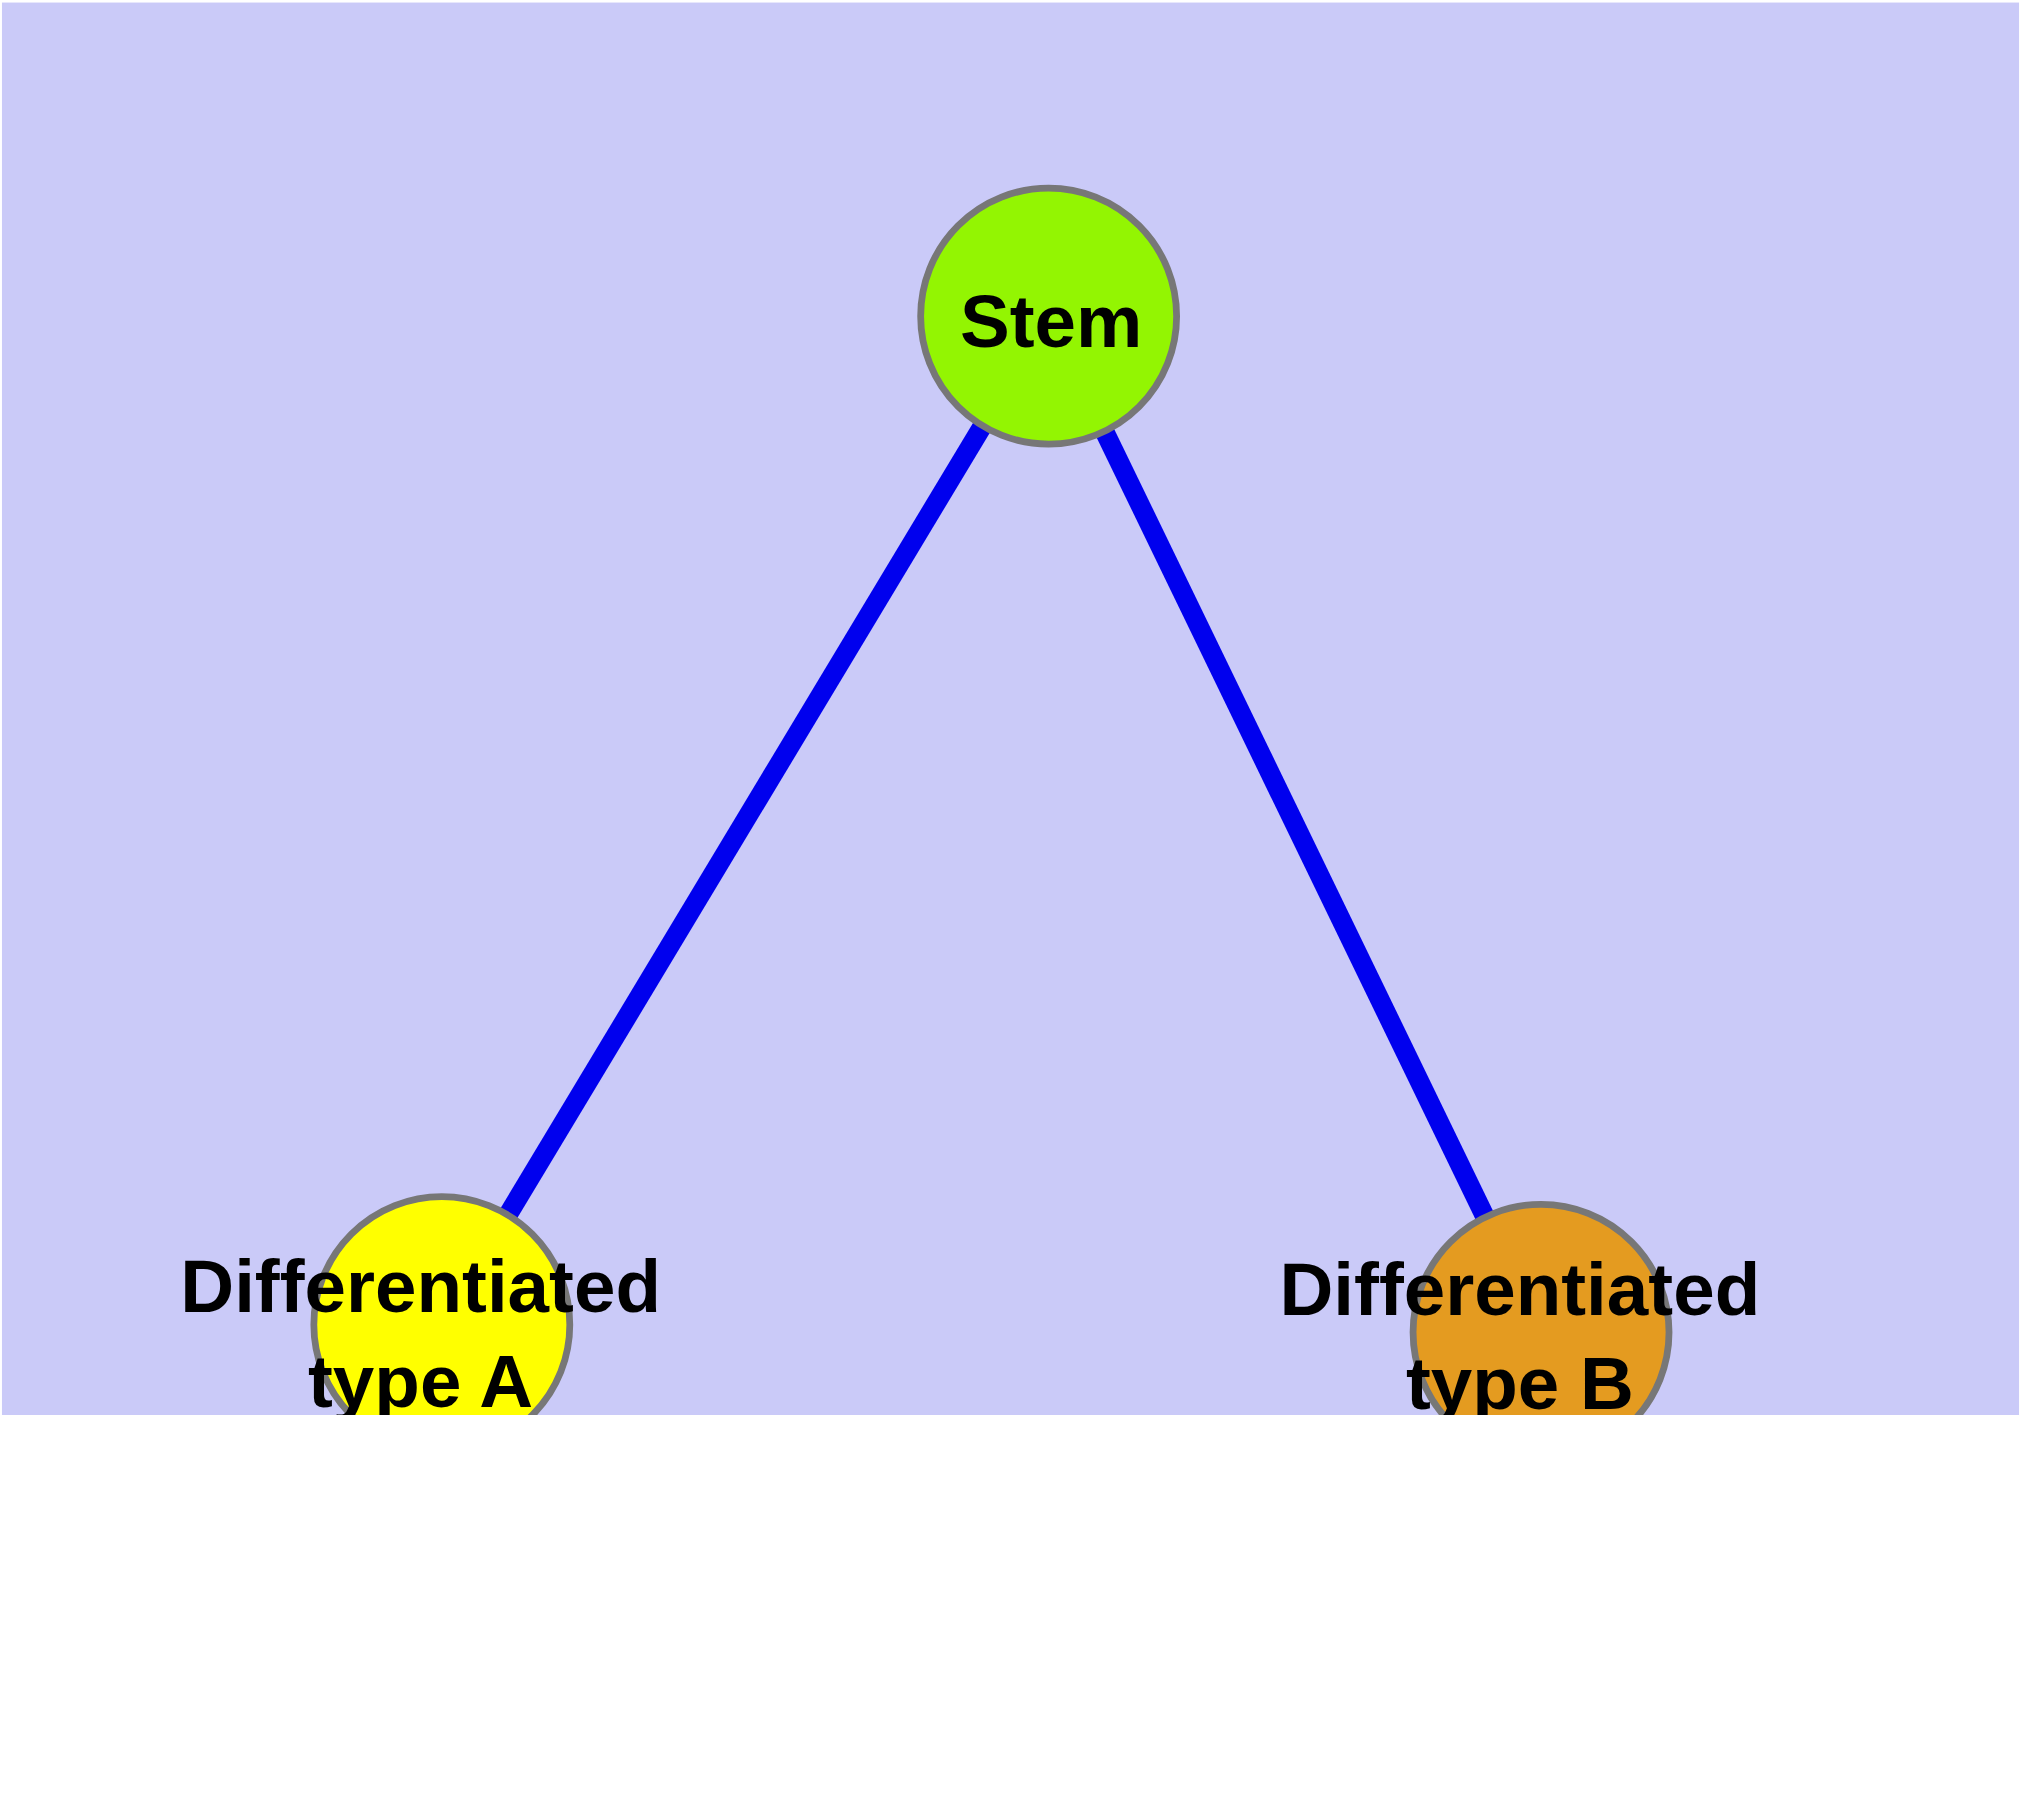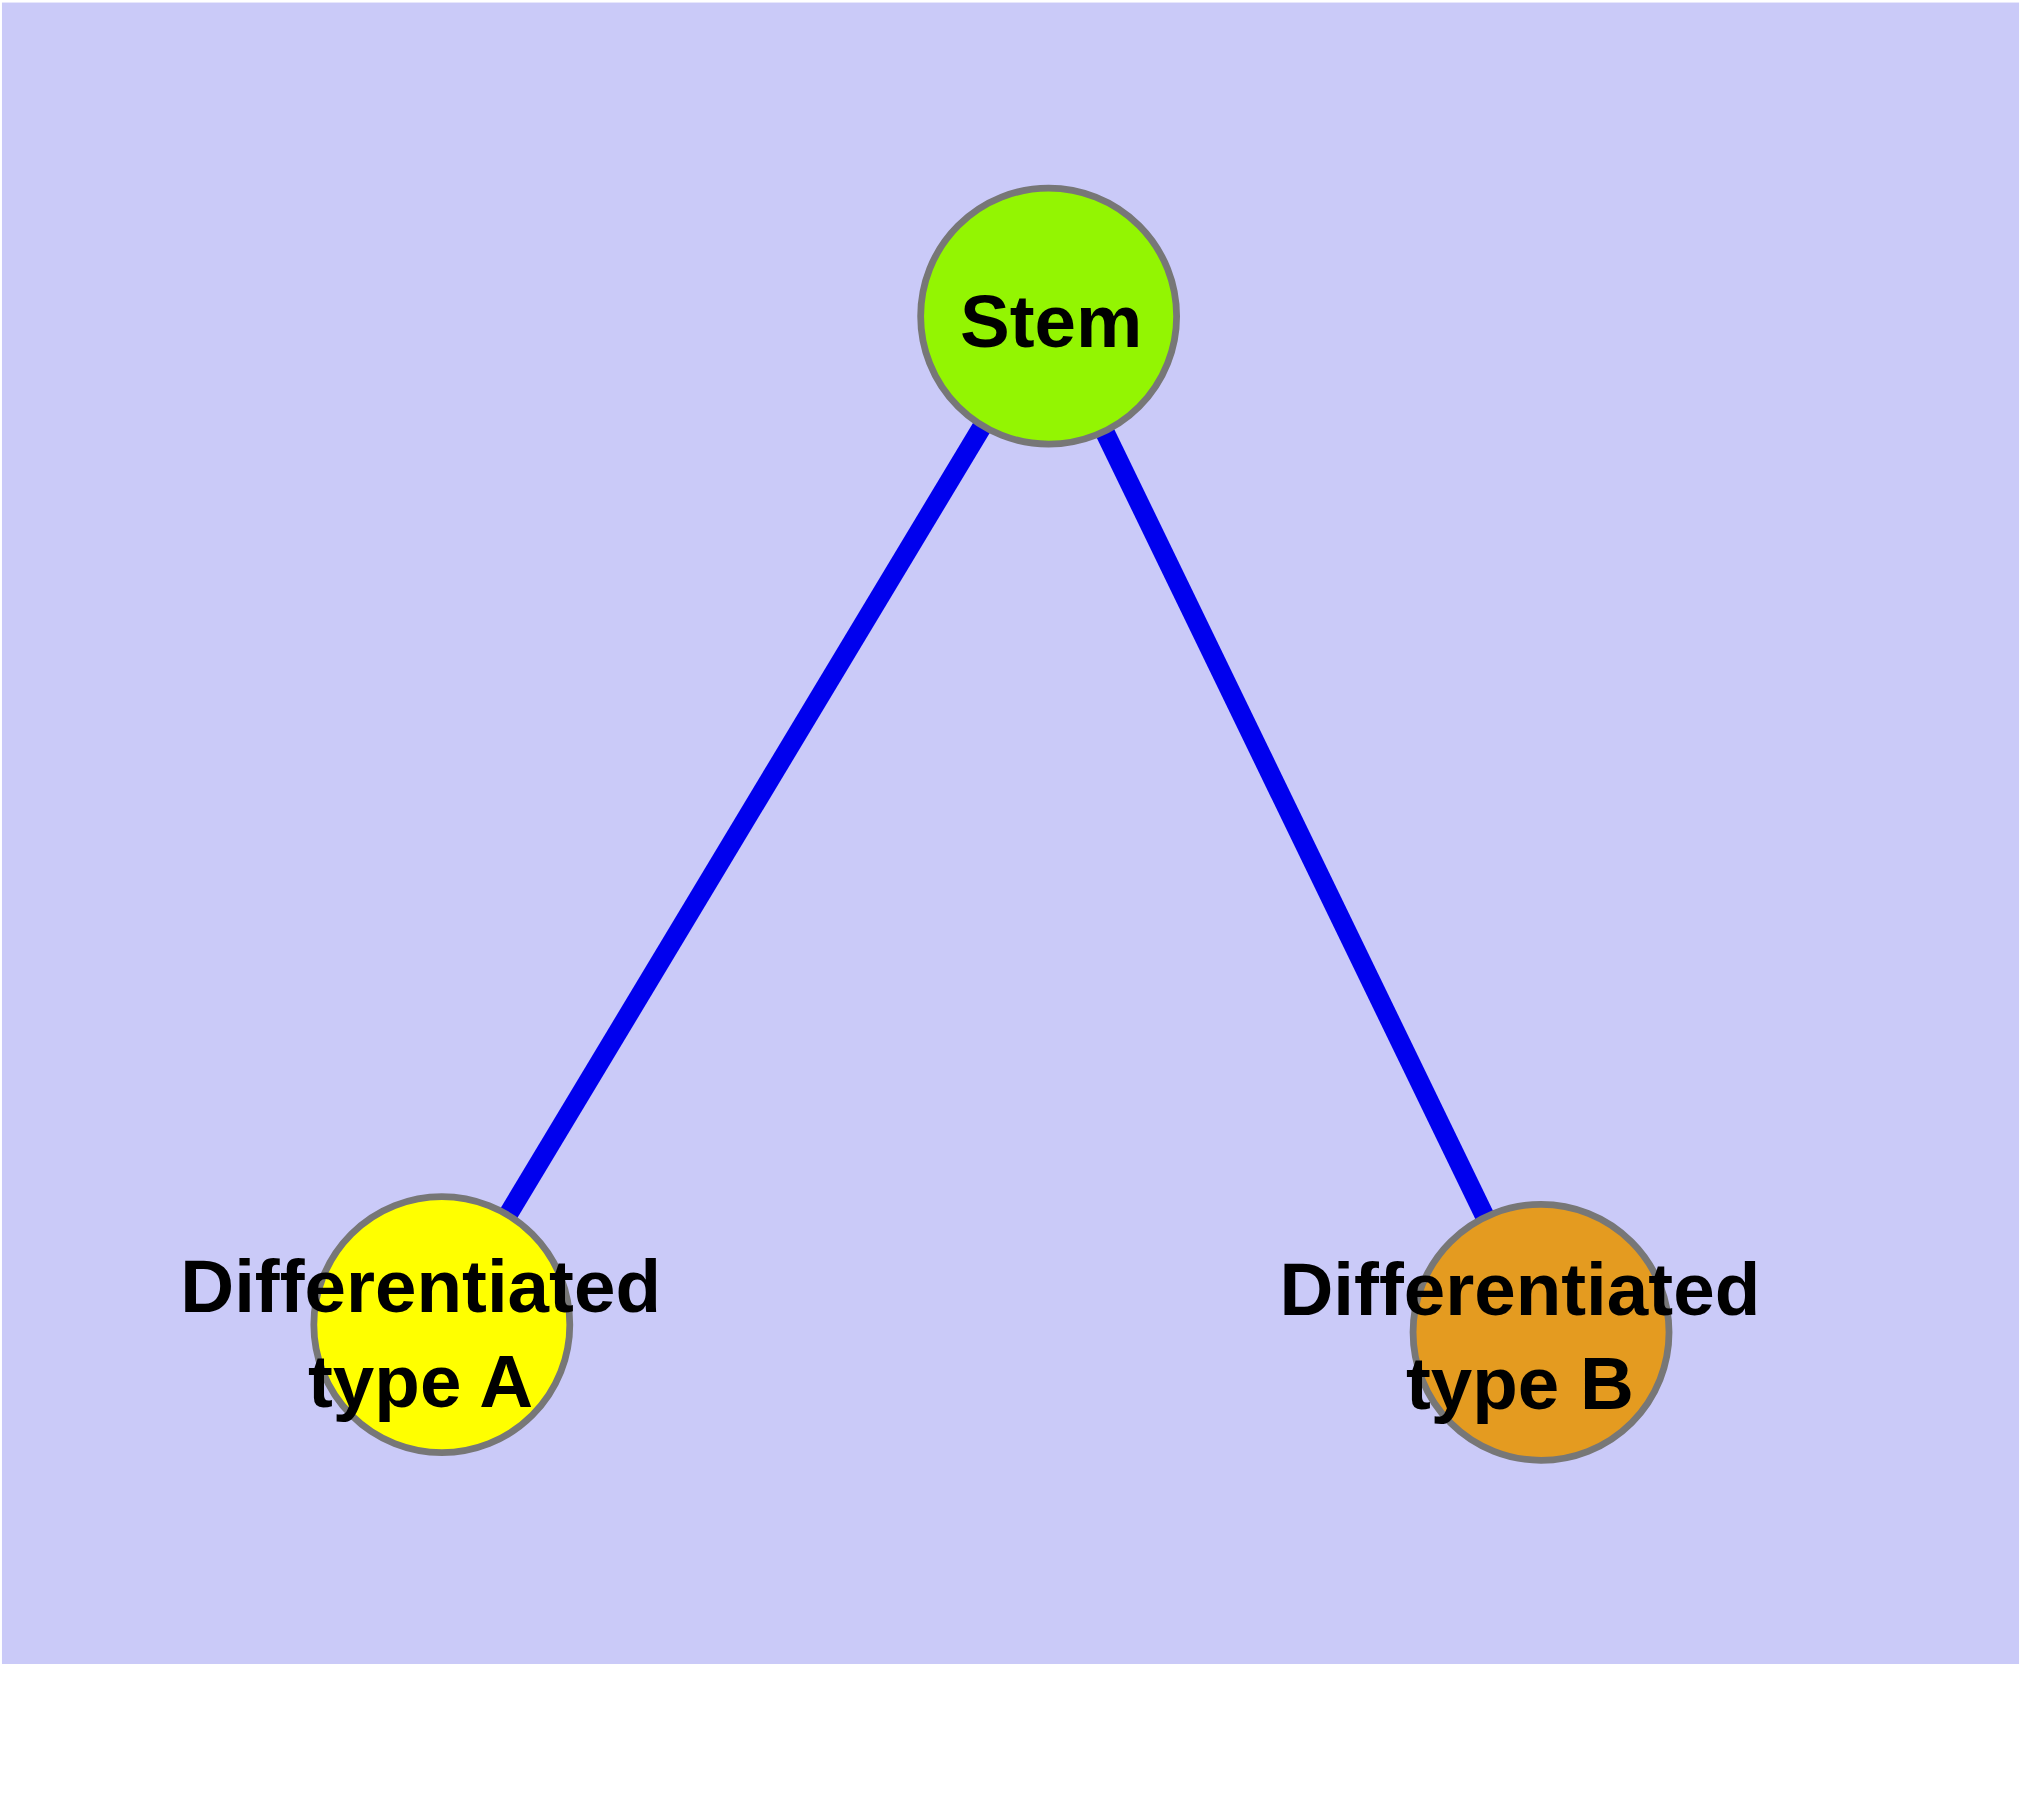--- a/index.html
+++ b/index.html
@@ -4,21 +4,21 @@
 <style>
   html, body {
     margin: 0;
     padding: 0;
     background: #ffffff;
     font-family: "Liberation Sans", sans-serif;
   }
   .stage {
     position: relative;
     width: 2021px;
-    height: 1664px;
+    height: 1415px;
     background: #ffffff;
     overflow: hidden;
     text-decoration: underline;
   }
   .stage svg {
     display: block;
     width: 2021px;
     height: 1812px;
   }
   .node-label {

